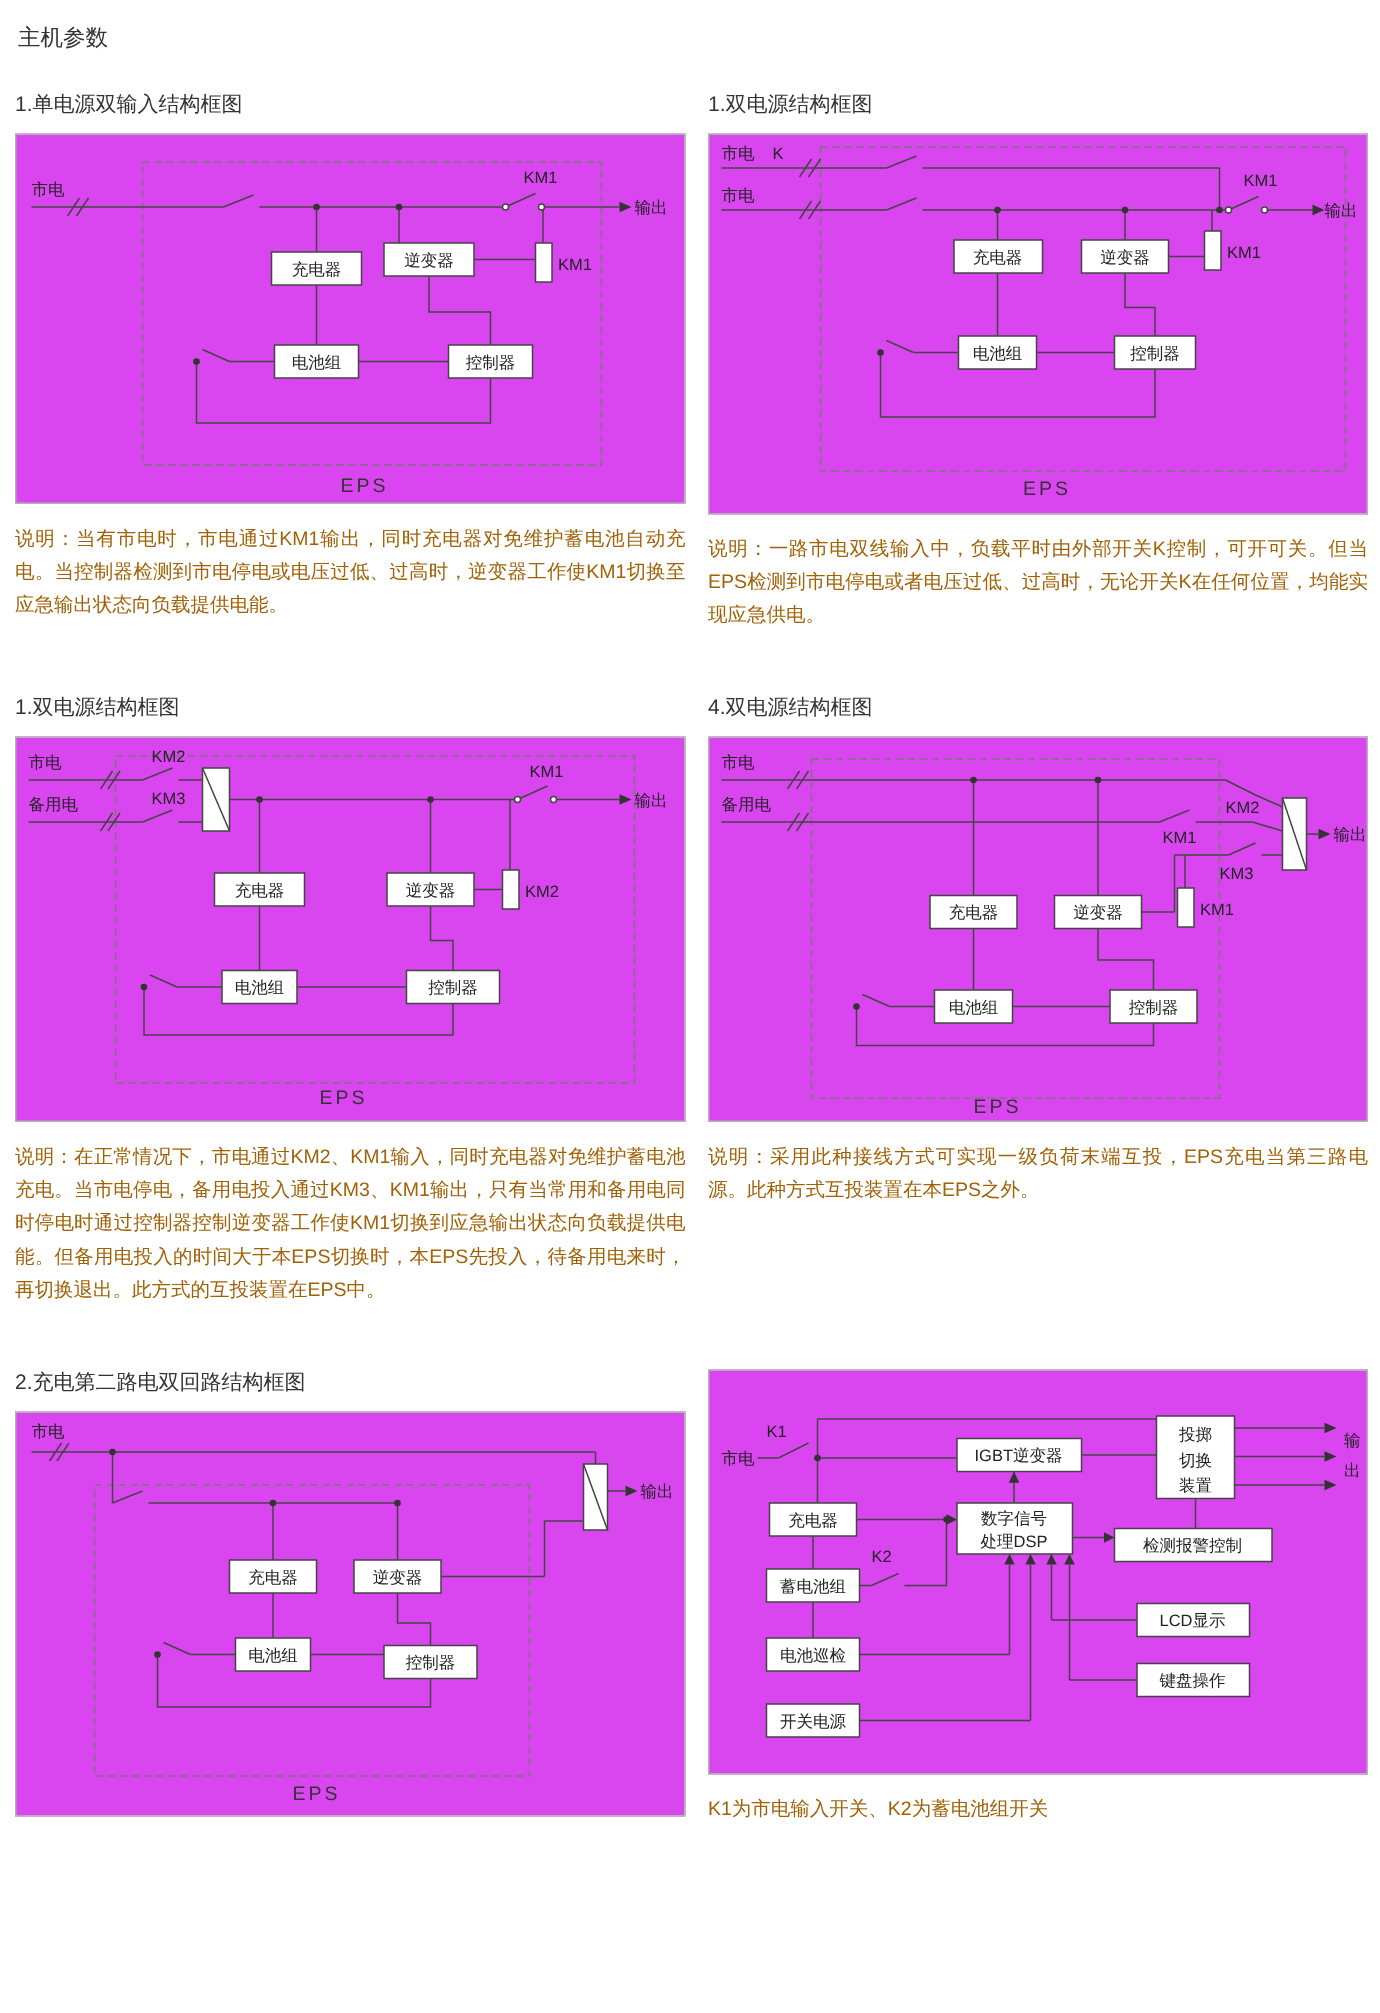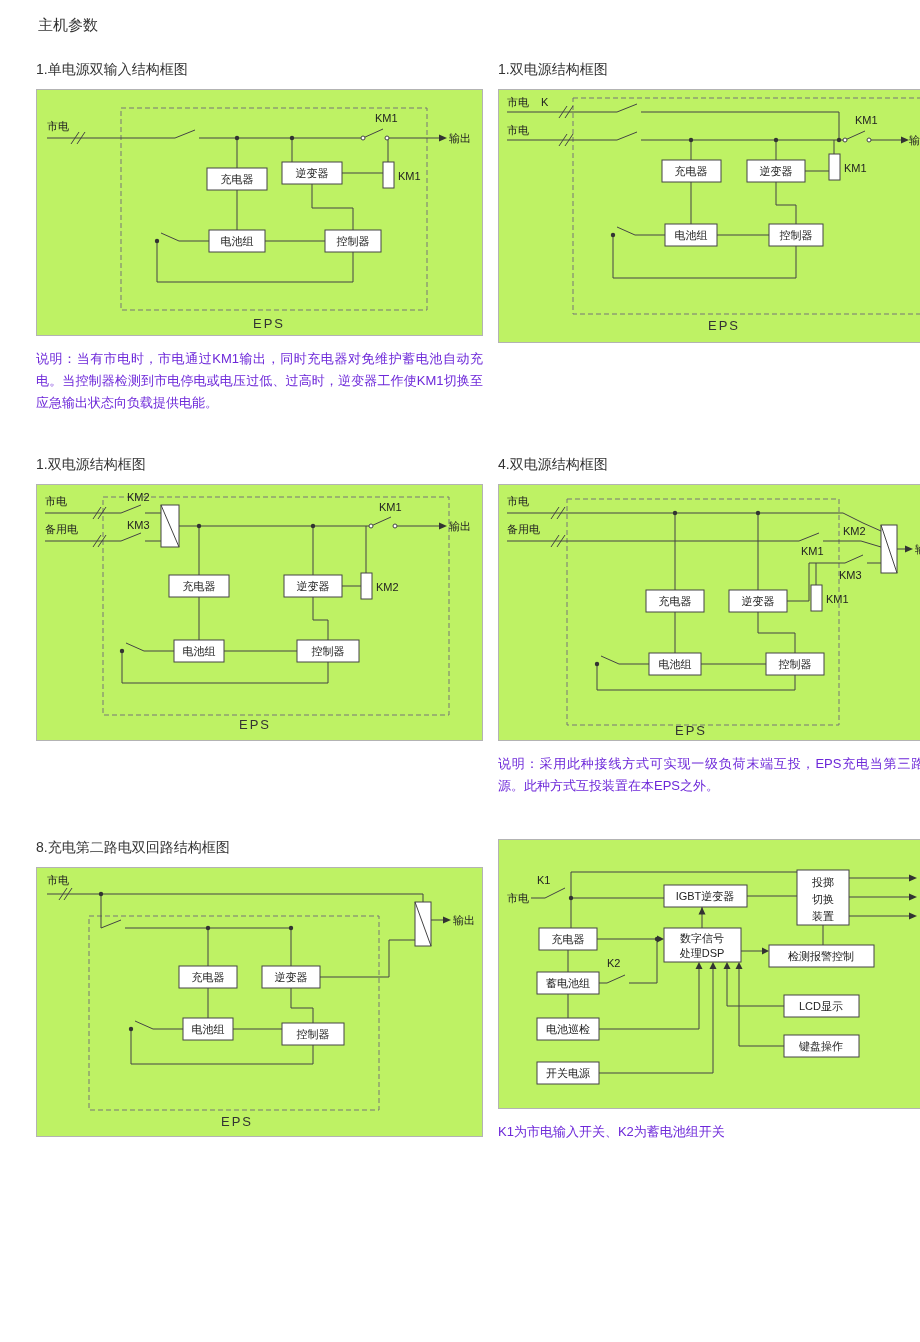--- a/index.html
+++ b/index.html
@@ -2,27 +2,27 @@
 <html><head>
 <meta charset="utf-8">
 <style>
   * { margin:0; padding:0; box-sizing:border-box; }
   html,body { background:#fff; }
   body {
     width:920px; min-height:1342px;
     font-family:"Liberation Sans","DejaVu Sans",sans-serif;
     color:#333;
   }
-  .page { padding:14px 8px 12px 10px;margin-left:26px; }
+  .page { padding:14px 8px 12px 10px; }
   .page-title { font-size:15px; font-weight:400; color:#333; margin:2px 0 26px 2px; }
   .grid { display:grid; grid-template-columns:447px 440px; column-gap:15px; row-gap:42px; }
   .sec-title { font-size:14px; font-weight:400; color:#333; margin-bottom:10px; }
-  .diagram { border:1px solid #b3b3b3; background:#bef264; }
+  .diagram { border:1px solid #b3b3b3; background:#d946ef; }
   .diagram svg { display:block; }
-  .desc { font-size:13px; line-height:1.7; color:#6d28d9; margin-top:12px; text-align:justify; }
+  .desc { font-size:13px; line-height:1.7; color:#a16207; margin-top:12px; text-align:justify; }
   svg text { font-size:11px; fill:#222; font-family:"Liberation Sans","DejaVu Sans",sans-serif; }
   svg text.eps { font-size:13px; fill:#333; letter-spacing:2px; }
   .wire path { stroke:#444; stroke-width:1; fill:none; }
   .box { fill:#fff; stroke:#444; stroke-width:1; }
   .dash { fill:none; stroke:#777; stroke-width:1; stroke-dasharray:5 3; }
   .dot { fill:#333; stroke:none; }
   .term { fill:#fff; stroke:#444; stroke-width:1; }
   .arr { fill:#333; stroke:none; }
   .diag { fill:none; stroke:#444; stroke-width:1; }
 </style>
@@ -128,20 +128,21 @@
           <text x="356" y="34">KM1</text>
           <text x="410" y="54">输出</text>
           <text x="192" y="85" text-anchor="middle">充电器</text>
           <text x="277" y="85" text-anchor="middle">逆变器</text>
           <text x="192" y="149" text-anchor="middle">电池组</text>
           <text x="297" y="149" text-anchor="middle">控制器</text>
           <text x="345" y="82">KM1</text>
           <text class="eps" x="225" y="240" text-anchor="middle">EPS</text>
         </svg>
       </div>
+      <p class="desc">说明：一路市电双线输入中，负载平时由外部开关K控制，可开可关。但当EPS检测到市电停电或者电压过低、过高时，无论开关K在任何位置，均能实现应急供电。</p>
     </section>
 
     <section>
       <h2 class="sec-title">1.双电源结构框图</h2>
       <div class="diagram">
         <svg width="445" height="255" viewBox="0 0 445 255">
           <rect class="dash" x="66" y="12" width="346" height="218"></rect>
           <g class="wire">
             <path d="M8,28 H84"></path>
             <path d="M56,34 L64,22 M61,34 L69,22"></path>
@@ -185,20 +186,21 @@
           <text x="342" y="26">KM1</text>
           <text x="412" y="45">输出</text>
           <text x="162" y="105" text-anchor="middle">充电器</text>
           <text x="276" y="105" text-anchor="middle">逆变器</text>
           <text x="162" y="170" text-anchor="middle">电池组</text>
           <text x="291" y="170" text-anchor="middle">控制器</text>
           <text x="339" y="106">KM2</text>
           <text class="eps" x="218" y="244" text-anchor="middle">EPS</text>
         </svg>
       </div>
+      <p class="desc">说明：在正常情况下，市电通过KM2、KM1输入，同时充电器对免维护蓄电池充电。当市电停电，备用电投入通过KM3、KM1输出，只有当常用和备用电同时停电时通过控制器控制逆变器工作使KM1切换到应急输出状态向负载提供电能。但备用电投入的时间大于本EPS切换时，本EPS先投入，待备用电来时，再切换退出。此方式的互投装置在EPS中。</p>
     </section>
 
     <section>
       <h2 class="sec-title">4.双电源结构框图</h2>
       <div class="diagram">
         <svg width="438" height="255" viewBox="0 0 438 255">
           <rect class="dash" x="68" y="14" width="272" height="226"></rect>
           <g class="wire">
             <path d="M8,28 H344"></path>
             <path d="M52,34 L60,22 M58,34 L66,22"></path>
@@ -245,21 +247,21 @@
           <text x="176" y="183" text-anchor="middle">电池组</text>
           <text x="296" y="183" text-anchor="middle">控制器</text>
           <text x="327" y="118">KM1</text>
           <text class="eps" x="192" y="250" text-anchor="middle">EPS</text>
         </svg>
       </div>
       <p class="desc">说明：采用此种接线方式可实现一级负荷末端互投，EPS充电当第三路电源。此种方式互投装置在本EPS之外。</p>
     </section>
 
     <section>
-      <h2 class="sec-title">8.充电第二路电双回路结构框图</h2>
+      <h2 class="sec-title">2.充电第二路电双回路结构框图</h2>
       <div class="diagram">
         <svg width="445" height="268" viewBox="0 0 445 268">
           <rect class="dash" x="52" y="48" width="290" height="194"></rect>
           <g class="wire">
             <path d="M10,26 H386"></path>
             <path d="M22,32 L30,20 M27,32 L35,20"></path>
             <path d="M386,26 V34"></path>
             <path d="M64,26 V60"></path>
             <path d="M64,60 L84,52"></path>
             <path d="M88,60 H254"></path>

